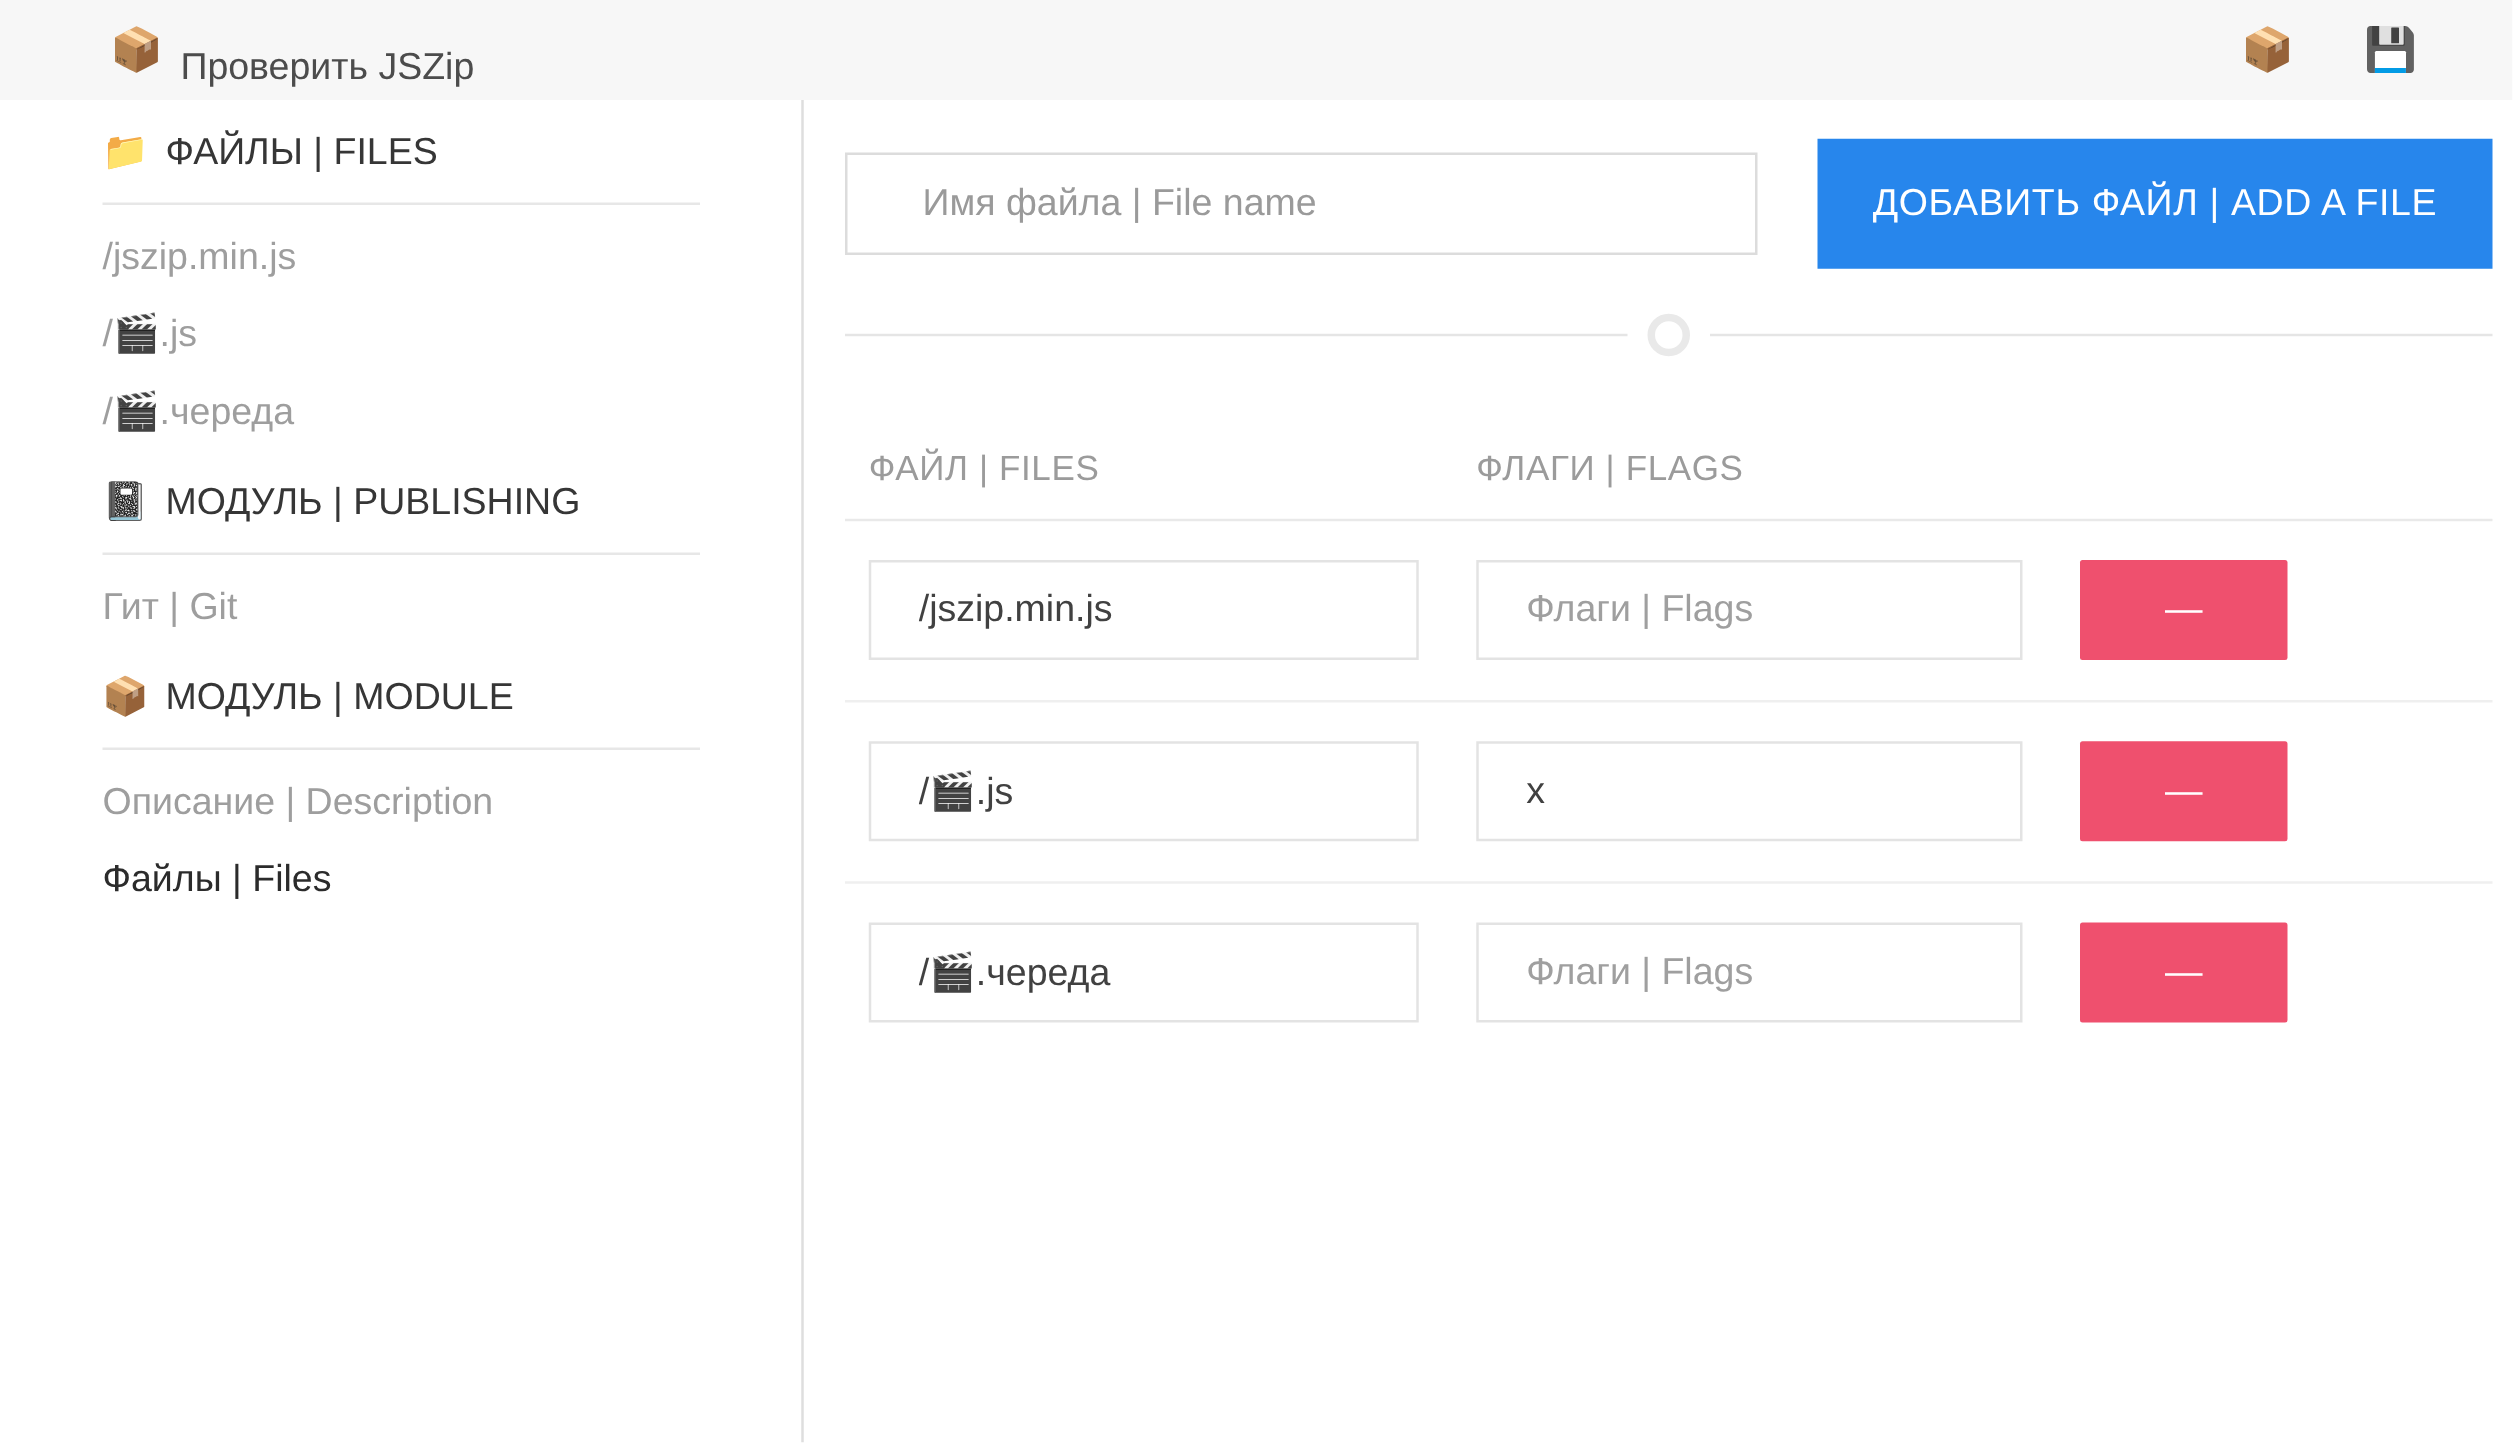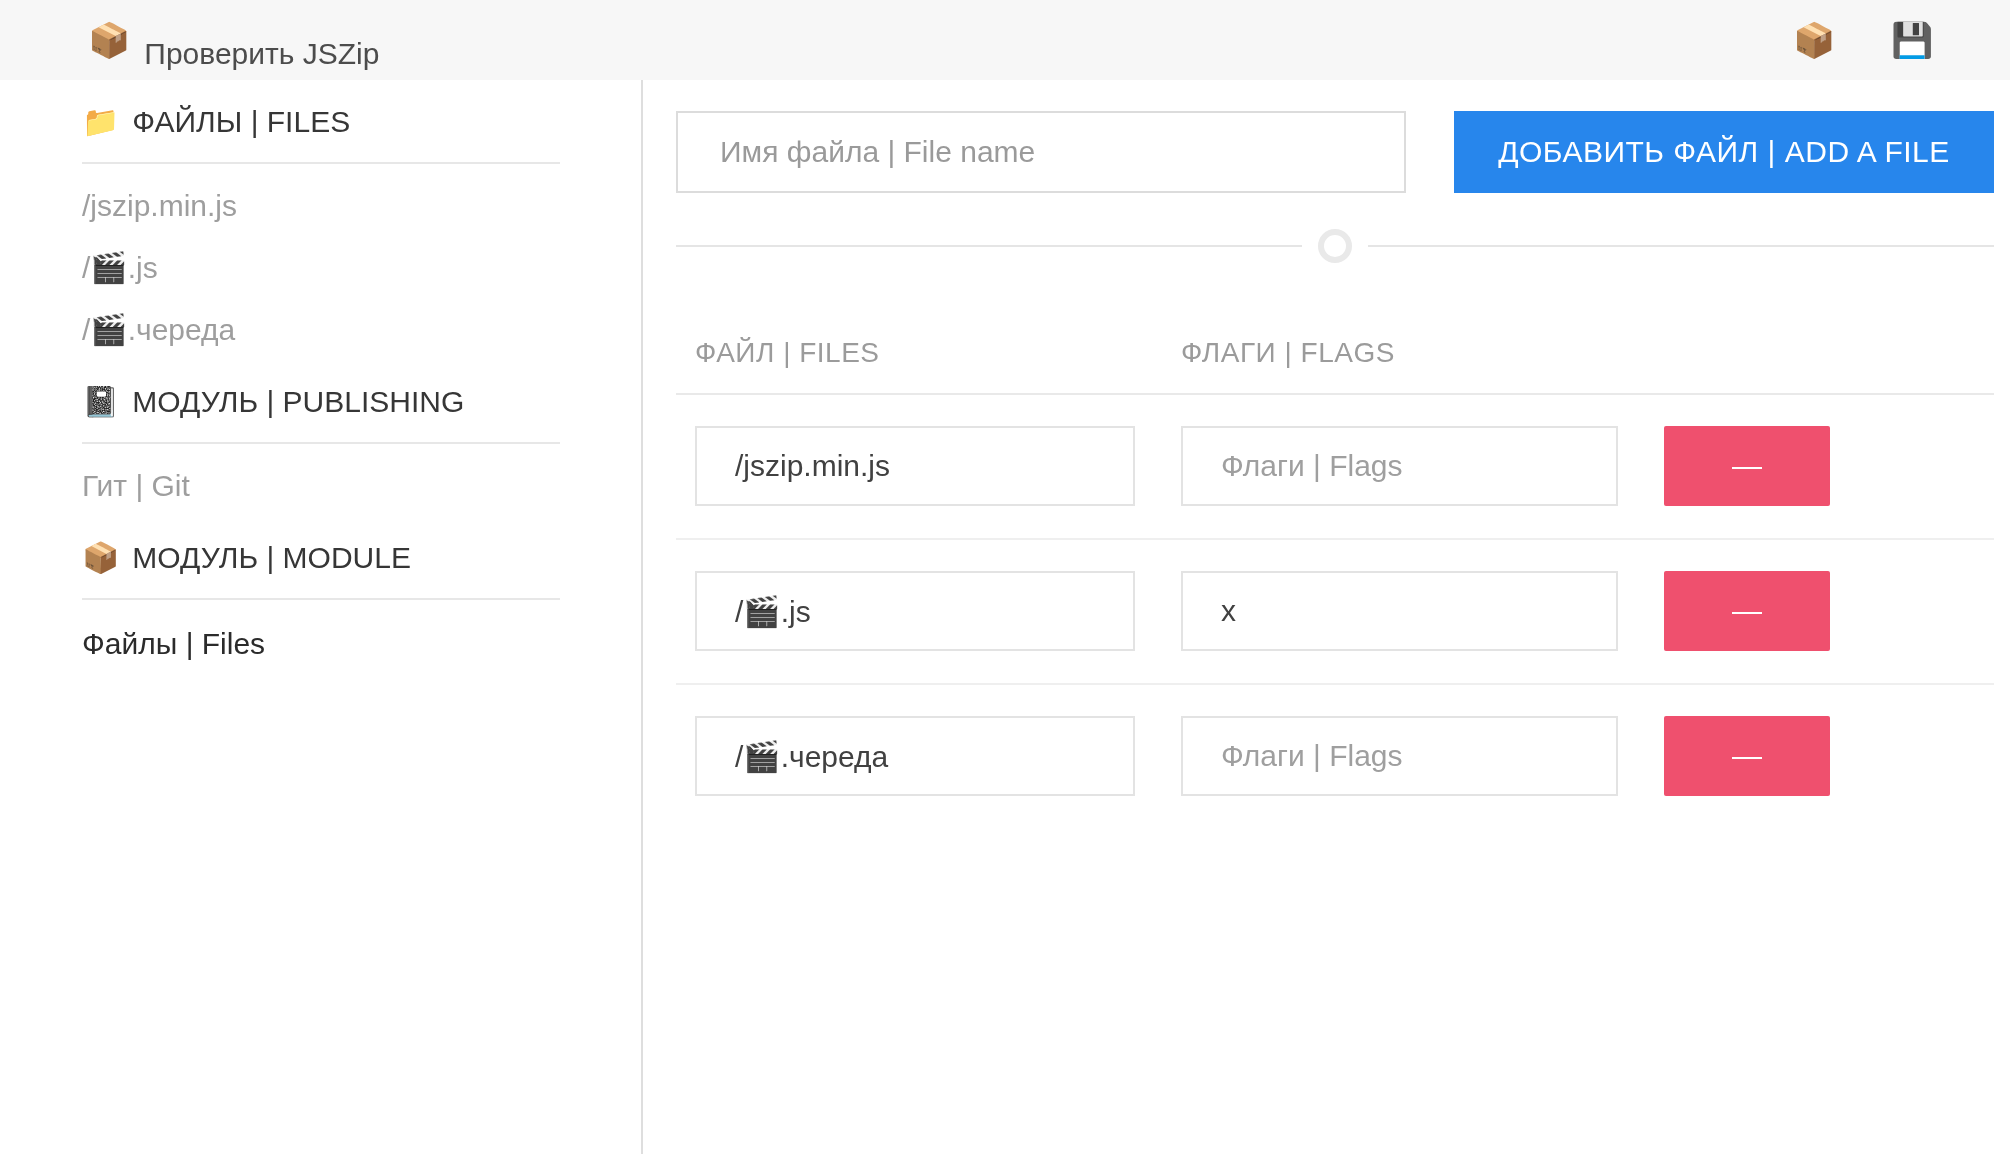--- a/index.html
+++ b/index.html
@@ -52,26 +52,26 @@
   .side-item.first { margin-top: 24px; }
   .side-item.active { color: #2b2b2b; }
 
   
   .main { flex: 1; padding: 31px 20px 0 33px; }
 
   .form-row { display: flex; align-items: center; }
   .name-input {
     width: 730px; height: 82px;
     border: 2px solid #dcdcdc; background: #fff;
-    padding: 0 42px; font-size: 30px; color: #3f3f3f;
+    padding: 0 60px; font-size: 30px; color: #3f3f3f;
     font-family: inherit; outline: none;
   }
   .name-input::placeholder { color: #9a9a9a; }
   .add-btn {
-    margin-left: auto; width: 540px; height: 82px;
+    margin-left: auto; width: 540px; height: 104px;
     background: #2786ec; border: none; color: #ffffff;
     font-size: 30px; font-family: inherit; letter-spacing: 0.5px; cursor: pointer;
   }
 
   .divider { display: flex; align-items: center; margin-top: 36px; }
   .divider .line { flex: 1; height: 2px; background: #e5e5e5; }
   .divider .ring {
     width: 34px; height: 34px; flex: none;
     border: 6px solid #e9e9e9; border-radius: 50%;
     margin: 0 16px;
@@ -142,20 +142,21 @@
       <span>МОДУЛЬ | PUBLISHING</span>
     </div>
     <hr class="side-hr">
     <div class="side-item first">Гит | Git</div>
 
     <div class="side-header">
       <span class="emoji">📦</span>
       <span>МОДУЛЬ | MODULE</span>
     </div>
     <hr class="side-hr">
+    <div class="side-item first">Описание | Description</div>
     <div class="side-item active">Файлы | Files</div>
   </nav>
 
   <main class="main">
 
     <div class="form-row">
       <input class="name-input" type="text" placeholder="Имя файла | File name" style="">
       <button class="add-btn">ДОБАВИТЬ ФАЙЛ | ADD A FILE</button>
     </div>
 

